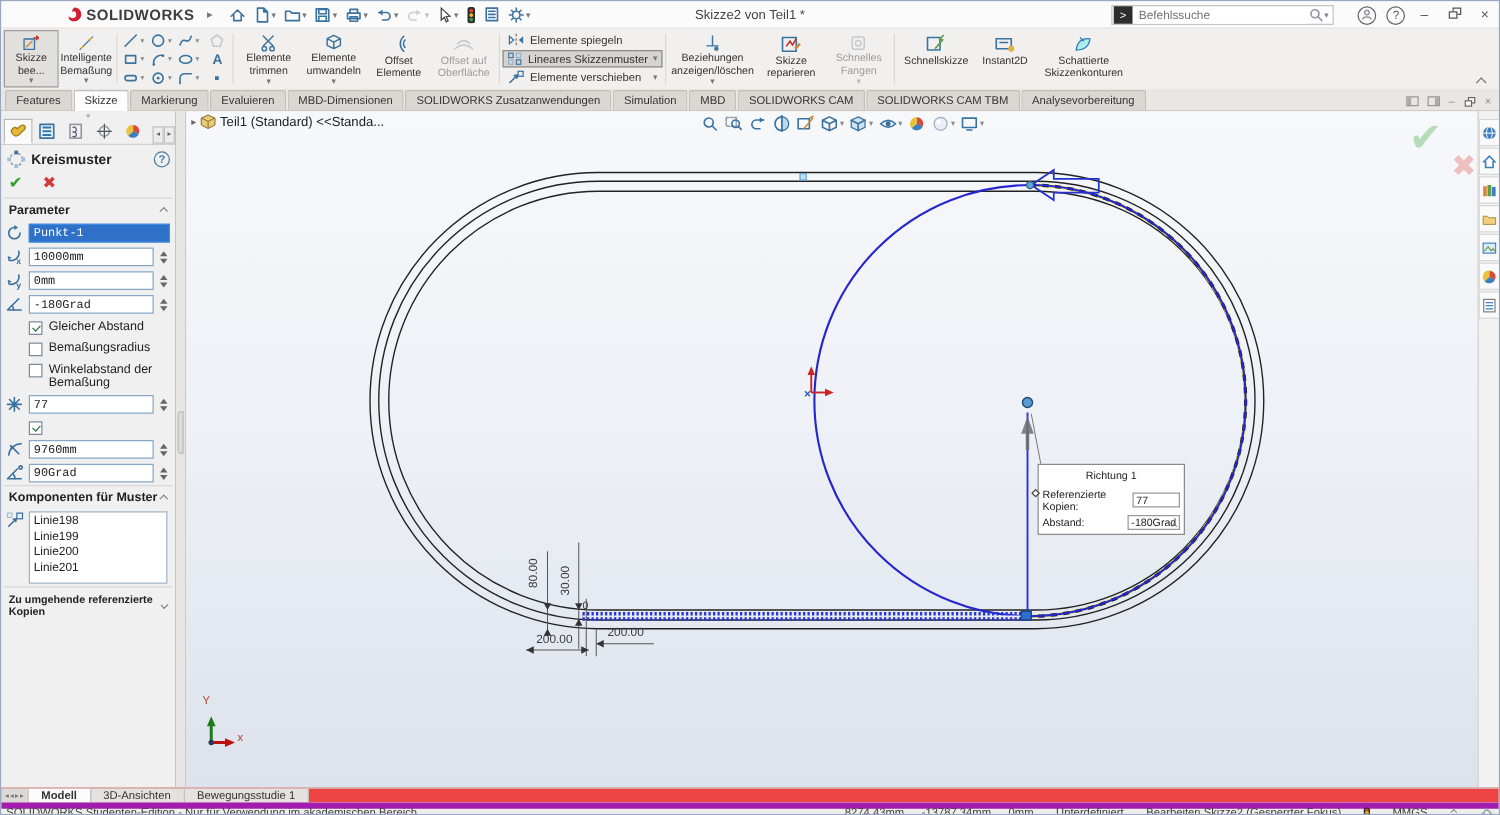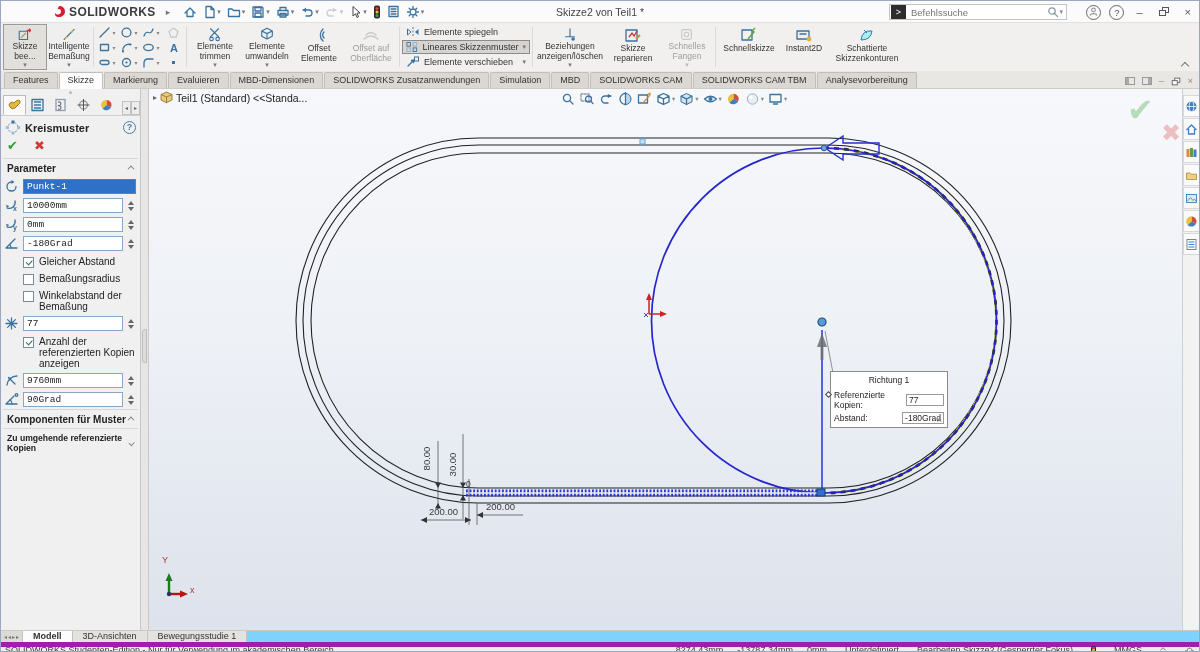--- a/index.html
+++ b/index.html
@@ -113,21 +113,21 @@
   
   .dimt{position:absolute;font-size:9.5px;color:#3b3b3b;white-space:nowrap;}
   .rot{transform:rotate(-90deg);}
   #viewlabel{position:absolute;left:2px;top:546px;font-size:11px;font-weight:bold;color:#1d1d1d;}
   #axisY{position:absolute;left:13px;top:466px;font-size:9px;color:#b03a2e;}
   #axisX{position:absolute;left:41px;top:496px;font-size:9px;color:#b03a2e;}
   
   #taskpane{position:absolute;right:0;top:0;width:17px;height:100%;background:#f2f2f2;border-left:1px solid #cfcfcf;padding-top:6px;}
   .tpb{width:16px;height:22px;display:flex;align-items:center;justify-content:center;border:1px solid #d8d8d8;border-right:0;background:#fafafa;padding:0;margin-bottom:1px;}
   
-  #doctabs{position:absolute;left:0;top:629px;width:100%;height:12px;background:#7dd3fc;border-top:1px solid #ccc9c5;display:flex;align-items:stretch;font-size:9px;}
+  #doctabs{position:absolute;left:0;top:629px;width:100%;height:12px;background:#ef4444;border-top:1px solid #ccc9c5;display:flex;align-items:stretch;font-size:9px;}
   .navblk{display:flex;align-items:center;gap:1px;background:#dcdad7;padding:0 3px;border-right:1px solid #c6c3bf;}
   .navblk span{font-size:6px;color:#777;}
   .dtab{padding:0 10px;line-height:11px;color:#333;border-right:1px solid #c6c3bf;background:#e4e2df;}
   .dtab.active{background:#fcfcfc;font-weight:bold;}
   
   #statusbar{position:absolute;left:0;top:641px;width:100%;height:11px;background:#efeeec;border-top:5px solid #a21caf;display:flex;align-items:center;font-size:9px;color:#3c3c3c;padding:0 4px;}
   #statusbar .grp{display:flex;align-items:center;gap:18px;margin-left:auto;}
   #statusbar .coords{display:flex;gap:14px;}
   .tl{display:inline-block;width:5px;height:9px;background:#2d2d2d;border-radius:2px;position:relative;}
   .tl i{position:absolute;left:1.4px;width:2.2px;height:2.2px;border-radius:50%;}
@@ -616,21 +616,20 @@
             </svg>
           </span>
         <div class="field">77</div>
         <span class="spin">
             <i class="u"></i>
             <i class="d"></i>
           </span>
       </div>
       <div class="cbrow">
           <span class="cb on"></span>
-          <span class="cbl">Anzahl der referenzierten Kopien anzeigen</span>
         </div>
       <div class="frow">
         <span class="fic">
             <svg width="16" height="15" viewBox="0 0 16 15">
               <path class="i" d="M13 3 A10 10 0 0 0 3 12"></path>
               <path class="i" d="M11 11 L4.5 4.5"></path>
               <path d="M4.5 4.5 L5 8 L8 5 Z" fill="#3a72a0"></path>
             </svg>
           </span>
         <div class="field">9760mm</div>
@@ -651,20 +650,35 @@
         <span class="spin">
             <i class="u"></i>
             <i class="d"></i>
           </span>
       </div>
       <hr class="pm-hr">
       <div class="sech">
           <span>Komponenten für Muster</span>
           <span class="ch chevup" style="transform:rotate(45deg) scale(.8)"></span>
         </div>
+      <div class="listrow">
+        <span class="fic">
+            <svg width="16" height="15" viewBox="0 0 16 15">
+              <path class="i" d="M3 12 L9 6 M9 6 L6.8 6.4 M9 6 L8.6 8.2"></path>
+              <rect x="9.5" y="1.5" width="4.5" height="4.5" fill="none" stroke="#3a72a0"></rect>
+              <rect x="2" y="1.5" width="3.5" height="3.5" fill="none" stroke="#9fc0da"></rect>
+            </svg>
+          </span>
+        <div class="listbox">
+          <div>Linie198</div>
+          <div>Linie199</div>
+          <div>Linie200</div>
+          <div>Linie201</div>
+        </div>
+      </div>
       <hr class="pm-hr">
       <div class="sech" style="font-size:8.6px">
           <span>Zu umgehende referenzierte Kopien</span>
           <span class="ch chevdn" style="transform:rotate(225deg) scale(.8)"></span>
         </div>
     </div>
 
     <div id="splitter">
         <span class="tab"></span>
       </div>

